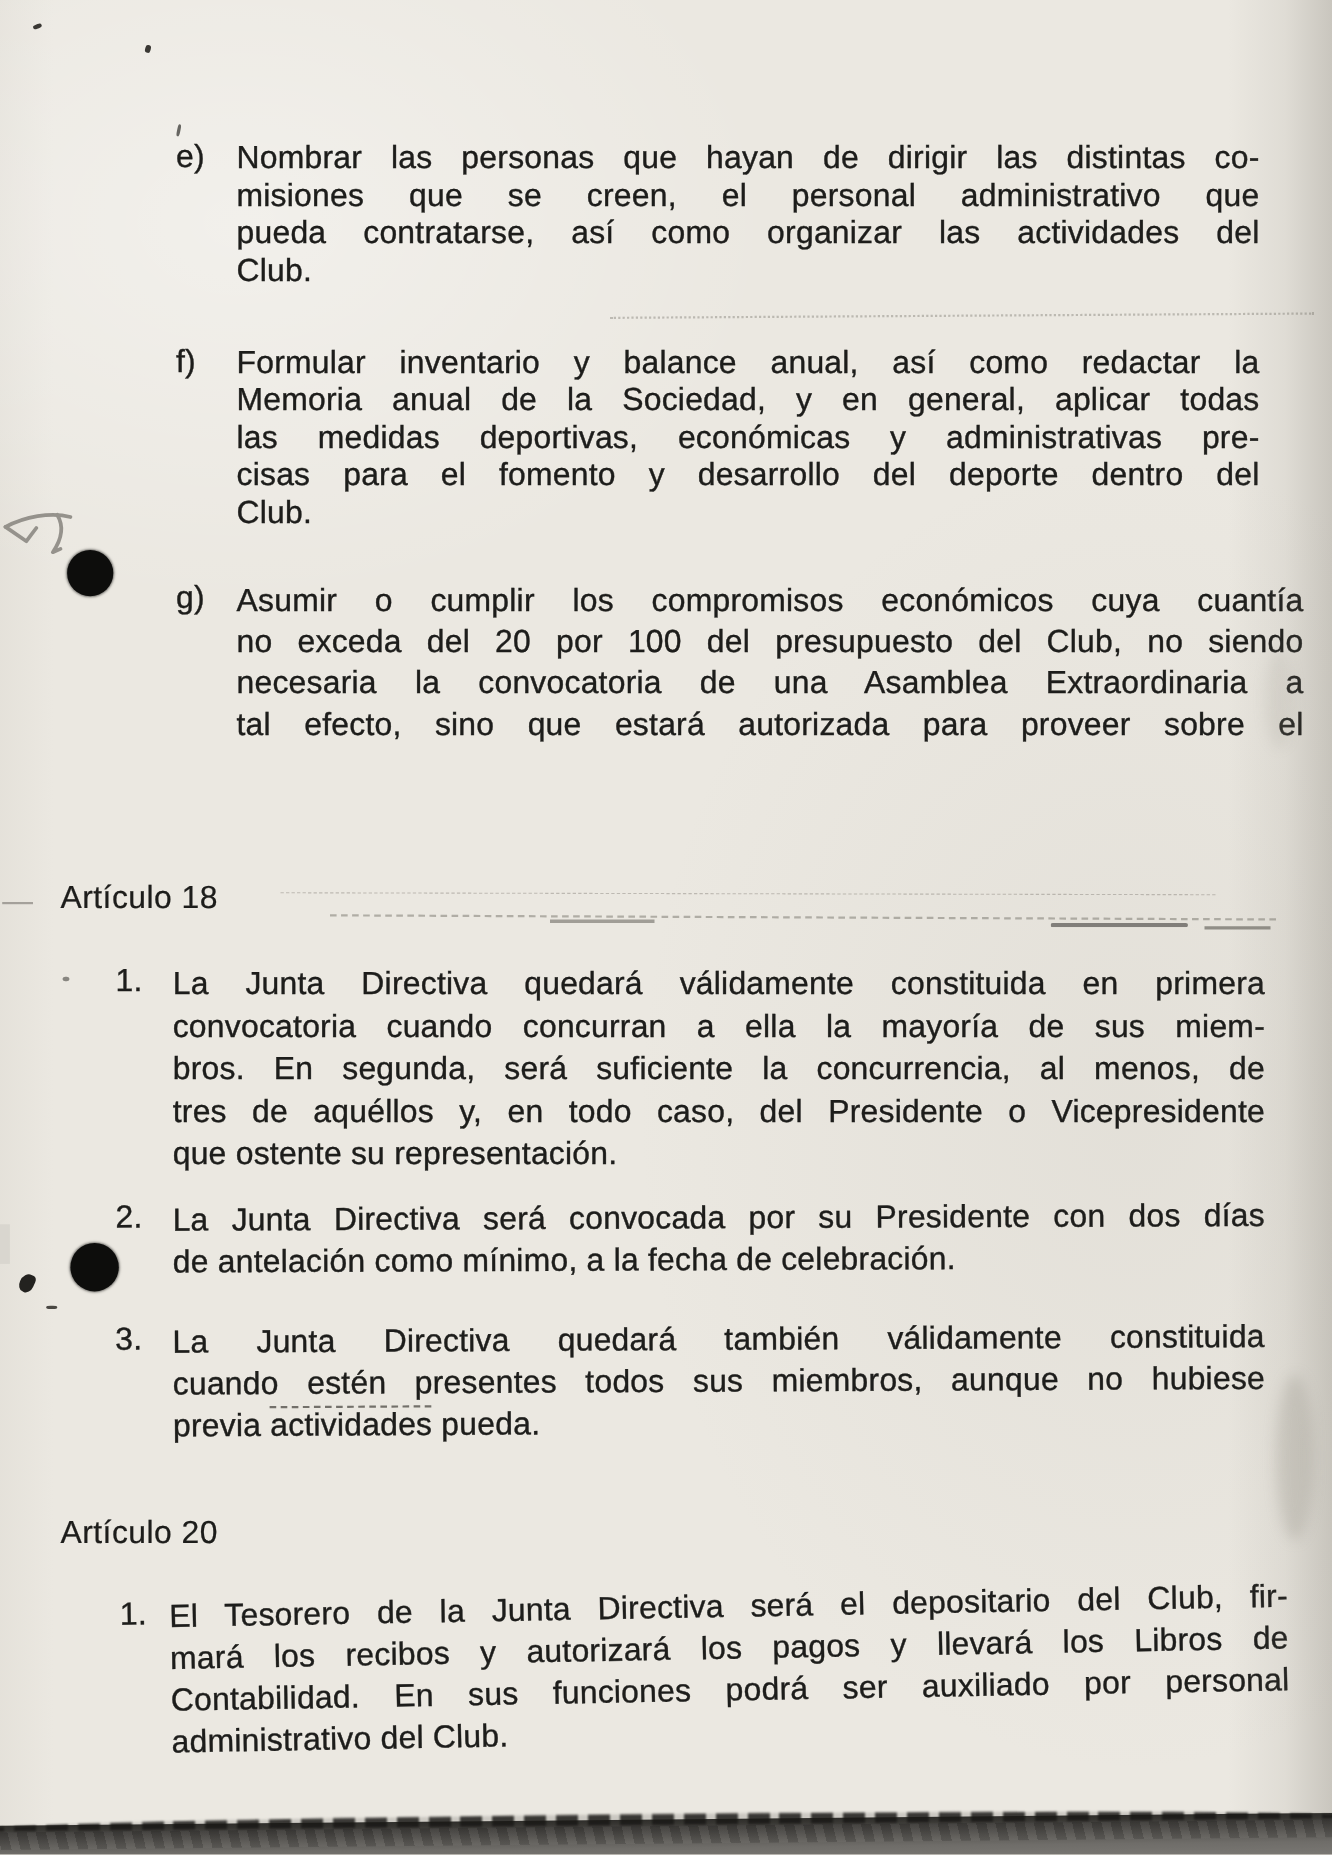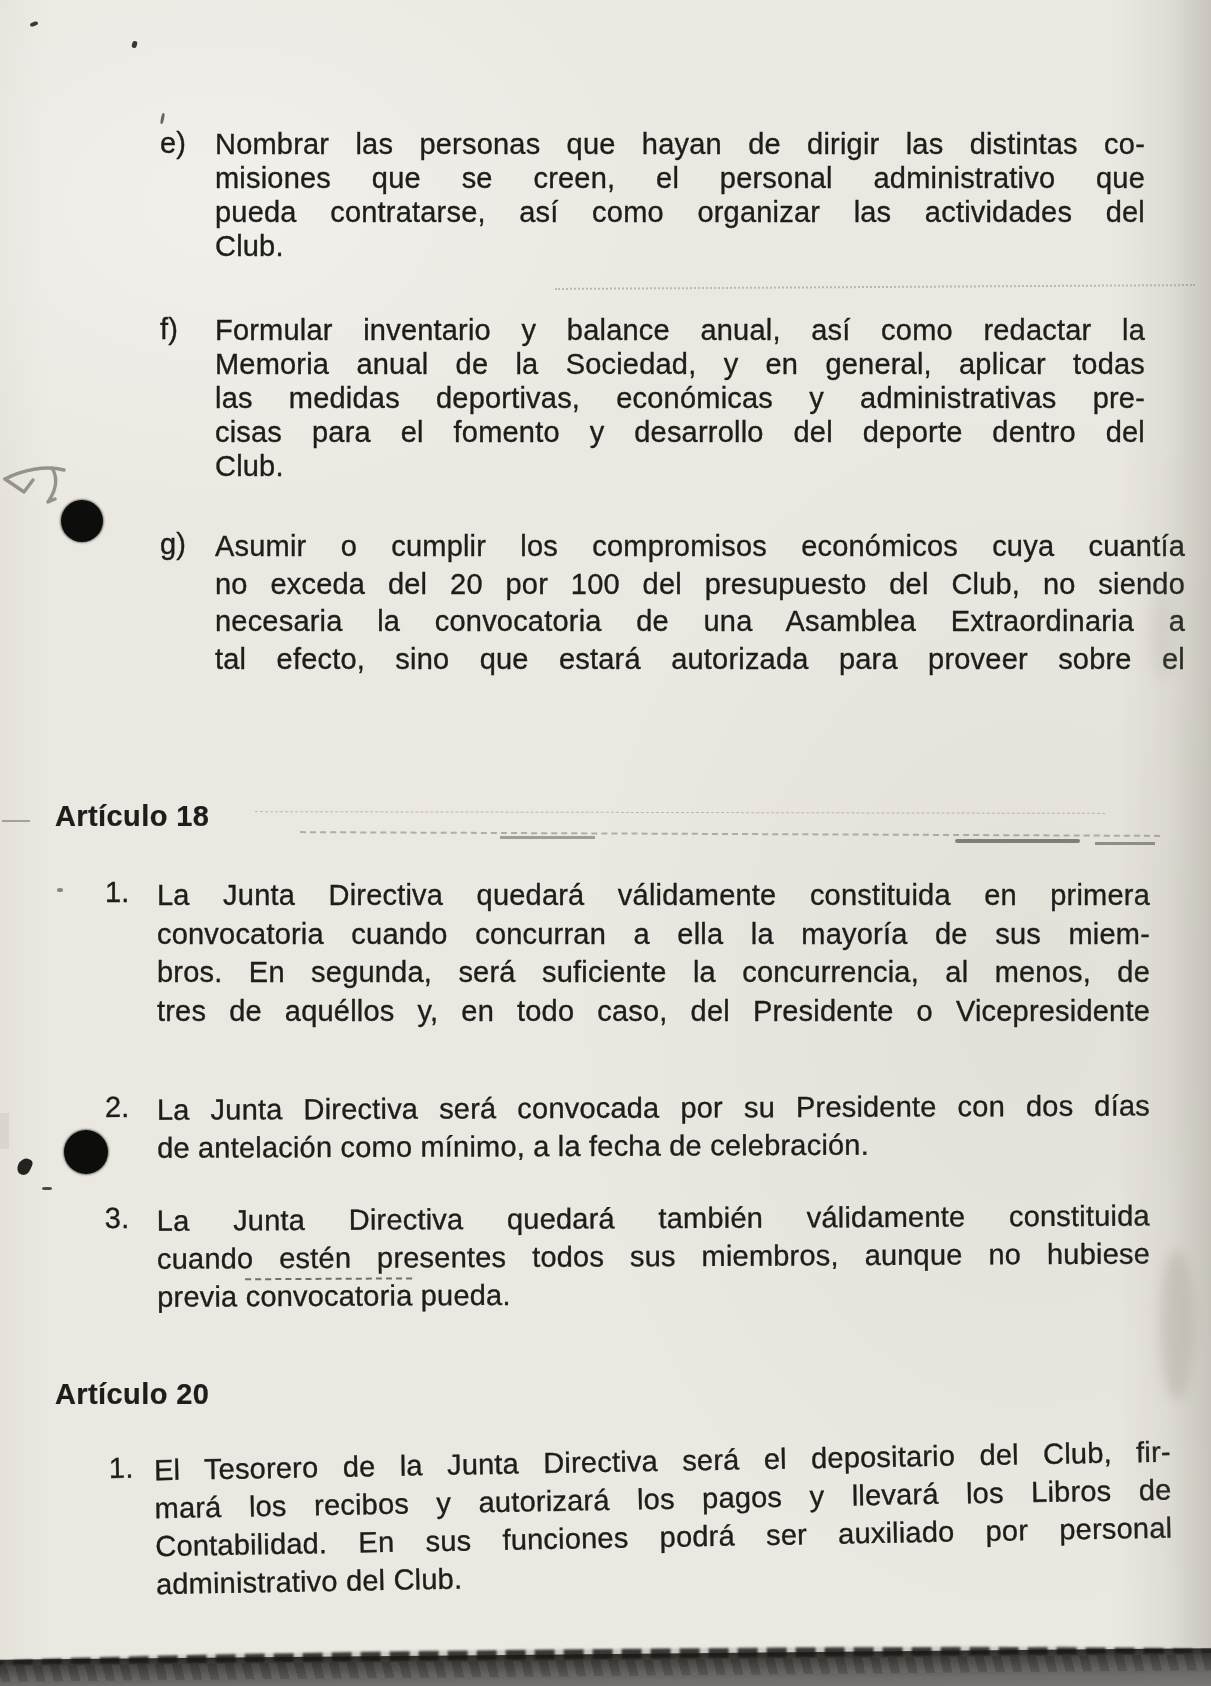--- a/index.html
+++ b/index.html
@@ -16,21 +16,21 @@
     color:#1d1d1b;
     -webkit-text-stroke:0.35px #1d1d1b;
     letter-spacing:0.2px;
     overflow:hidden;
   }
   .clause, .numitem { position:absolute; }
   .clabel { position:absolute; left:0; top:0; font-size:29px; }
   .ctext  { font-size:29px; }
   .ln { display:block; text-align:justify; text-align-last:justify; }
   .ln.last { text-align-last:left; }
-  .heading { position:absolute; left:55px; font-size:29px; font-weight:bold; letter-spacing:0.4px; -webkit-text-stroke:0.2px #151513; }
+  .heading { position:absolute; left:55px; font-size:29px; font-weight:normal; letter-spacing:0.4px; -webkit-text-stroke:0.2px #151513; }
   .uline { text-decoration-thickness:1.5px; text-decoration-color:rgba(70,66,60,.65); text-underline-offset:6px; }
   .oline { text-decoration:overline; text-decoration-style:dashed; text-decoration-thickness:2px; text-decoration-color:rgba(75,72,66,.75); }
 
   
   .speck { position:absolute; background:#3a3834; border-radius:40%; }
   .ink-dot { position:absolute; background:#0d0d0c; border-radius:50%; box-shadow:0 0 2px 1px rgba(13,13,12,.5); }
   .pencil { position:absolute; height:0; }
   .arrow-svg { position:absolute; left:0; top:458px; }
   .streak { position:absolute; border-top:2px dotted rgba(100,96,90,.35); height:0; }
   .smudge { position:absolute; background:rgba(146,142,132,.28); filter:blur(6px); border-radius:50%; }
@@ -94,37 +94,38 @@
 
   <h2 class="heading" style="top:800px; margin:0;">Artículo 18</h2>
 
   <section class="numitem" style="left:105px; top:876px; width:1045px;">
     <span class="clabel">1.</span>
     <div class="ctext" style="margin-left:52px; line-height:38.5px;">
       <span class="ln">La Junta Directiva quedará válidamente constituida en primera</span>
       <span class="ln">convocatoria cuando concurran a ella la mayoría de sus miem-</span>
       <span class="ln">bros. En segunda, será suficiente la concurrencia, al menos, de</span>
       <span class="ln">tres de aquéllos y, en todo caso, del Presidente o Vicepresidente</span>
+      <span class="ln last">que ostente su representación.</span>
     </div>
   </section>
 
   <section class="numitem" style="left:105px; top:1091px; width:1045px; transform:rotate(-0.25deg); transform-origin:left center;">
     <span class="clabel">2.</span>
     <div class="ctext" style="margin-left:52px; line-height:38px;">
       <span class="ln">La Junta Directiva será convocada por su Presidente con dos días</span>
       <span class="ln last">de antelación como mínimo, a la fecha de celebración.</span>
     </div>
   </section>
 
   <section class="numitem" style="left:105px; top:1202px; width:1045px; transform:rotate(-0.3deg); transform-origin:left center;">
     <span class="clabel">3.</span>
     <div class="ctext" style="margin-left:52px; line-height:38px;">
       <span class="ln">La Junta Directiva quedará también válidamente constituida</span>
       <span class="ln">cuando estén presentes todos sus miembros, aunque no hubiese</span>
-      <span class="ln last"><span>previa </span><span class="oline">convocatoria</span><span> pueda.</span></span>
+      <span class="ln last"><span>previa </span><span class="oline">actividades</span><span> pueda.</span></span>
     </div>
   </section>
 
   <h2 class="heading" style="top:1378px; margin:0;">Artículo 20</h2>
 
   <section class="numitem" style="left:110px; top:1452px; width:1062px; transform:rotate(-1.05deg); transform-origin:left center;">
     <span class="clabel">1.</span>
     <div class="ctext" style="margin-left:45px; line-height:38px;">
       <span class="ln">El Tesorero de la Junta Directiva será el depositario del Club, fir-</span>
       <span class="ln">mará los recibos y autorizará los pagos y llevará los Libros de</span>

